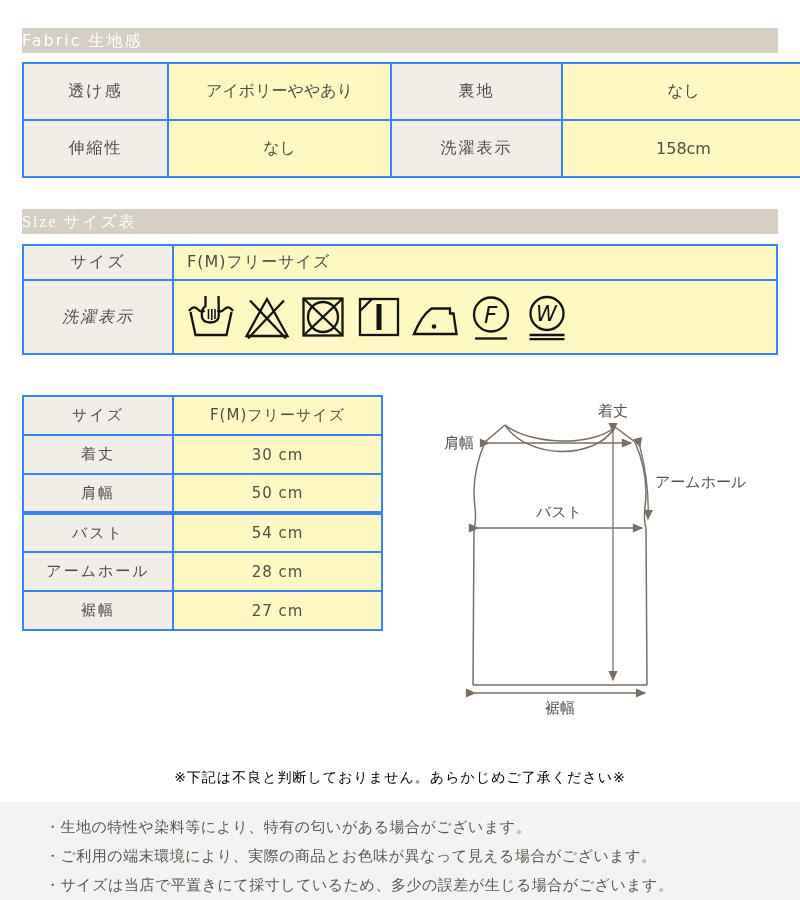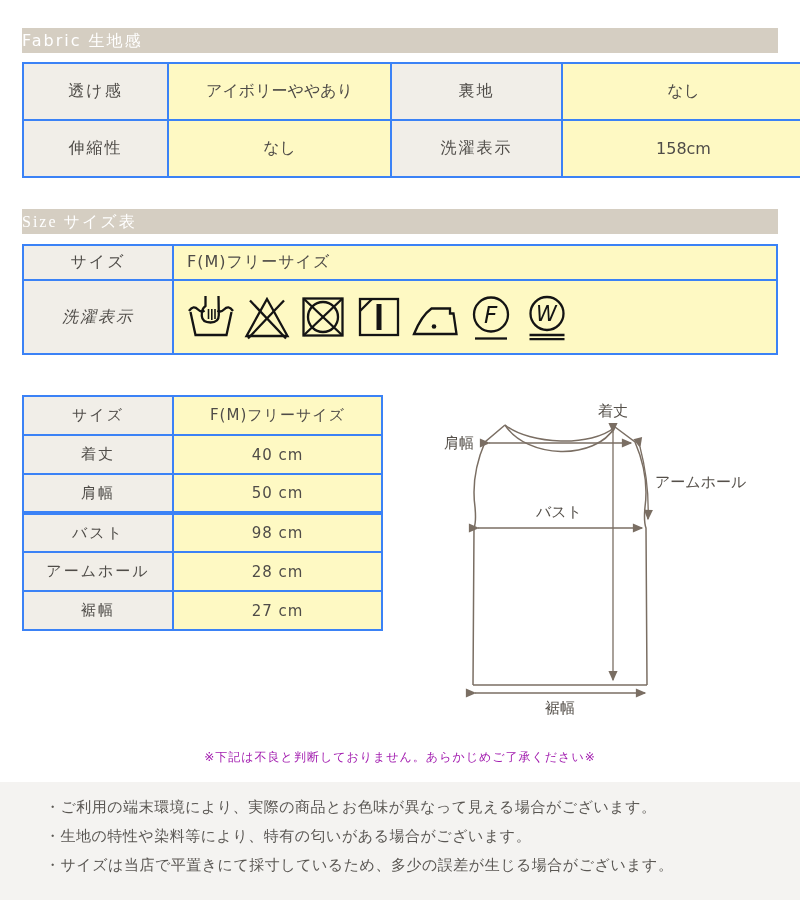--- a/index.html
+++ b/index.html
@@ -47,22 +47,22 @@
   .meas-table { width:361px; height:235px; }
   .meas-table th { width:150px; font-size:15px; }
   .meas-table td { font-size:15px; letter-spacing:1px; }
   .meas-table tr { height:39px; }
   .meas-table tr.thick th, .meas-table tr.thick td { border-top-width:4px; }
 
   .diagram { flex:1; position:relative; }
 
   
   .notice-heading {
-    text-align:center; color:#a21caf; font-size:12px; letter-spacing:1px;
-    margin-top:0; height:24px; line-height:24px;
+    text-align:center; color:#000000; font-size:14px; letter-spacing:1px;
+    margin-top:20px; height:24px; line-height:24px;
   }
   .footer {
     flex:1; background:#f4f3f1; margin-top:13px; padding:11px 0 0 45px;
     font-size:15px; color:#5a5753; line-height:29px; letter-spacing:0.5px;
   }
 </style>
 </head>
 <body>
 
 <div class="page">
@@ -167,29 +167,29 @@
 
   <div class="bottom">
     <table class="meas-table">
       <tbody>
           <tr>
         <th>サイズ</th>
         <td>F(M)フリーサイズ</td>
       </tr>
       <tr>
         <th>着丈</th>
-        <td>40 cm</td>
+        <td>30 cm</td>
       </tr>
       <tr>
         <th>肩幅</th>
         <td>50 cm</td>
       </tr>
       <tr class="thick">
         <th>バスト</th>
-        <td>98 cm</td>
+        <td>54 cm</td>
       </tr>
       <tr>
         <th>アームホール</th>
         <td>28 cm</td>
       </tr>
       <tr>
         <th>裾幅</th>
         <td>27 cm</td>
       </tr>
     </tbody>
@@ -227,18 +227,18 @@
           <text x="162" y="122" text-anchor="middle">バスト</text>
           <text x="163" y="318" text-anchor="middle">裾幅</text>
         </g>
       </svg>
     </div>
   </div>
 
   <div class="notice-heading">※下記は不良と判断しておりません。あらかじめご了承ください※</div>
 
   <div class="footer">
+    <div>・生地の特性や染料等により、特有の匂いがある場合がございます。</div>
     <div>・ご利用の端末環境により、実際の商品とお色味が異なって見える場合がございます。</div>
-    <div>・生地の特性や染料等により、特有の匂いがある場合がございます。</div>
     <div>・サイズは当店で平置きにて採寸しているため、多少の誤差が生じる場合がございます。</div>
   </div>
 
 </div>
 
 </body></html>

